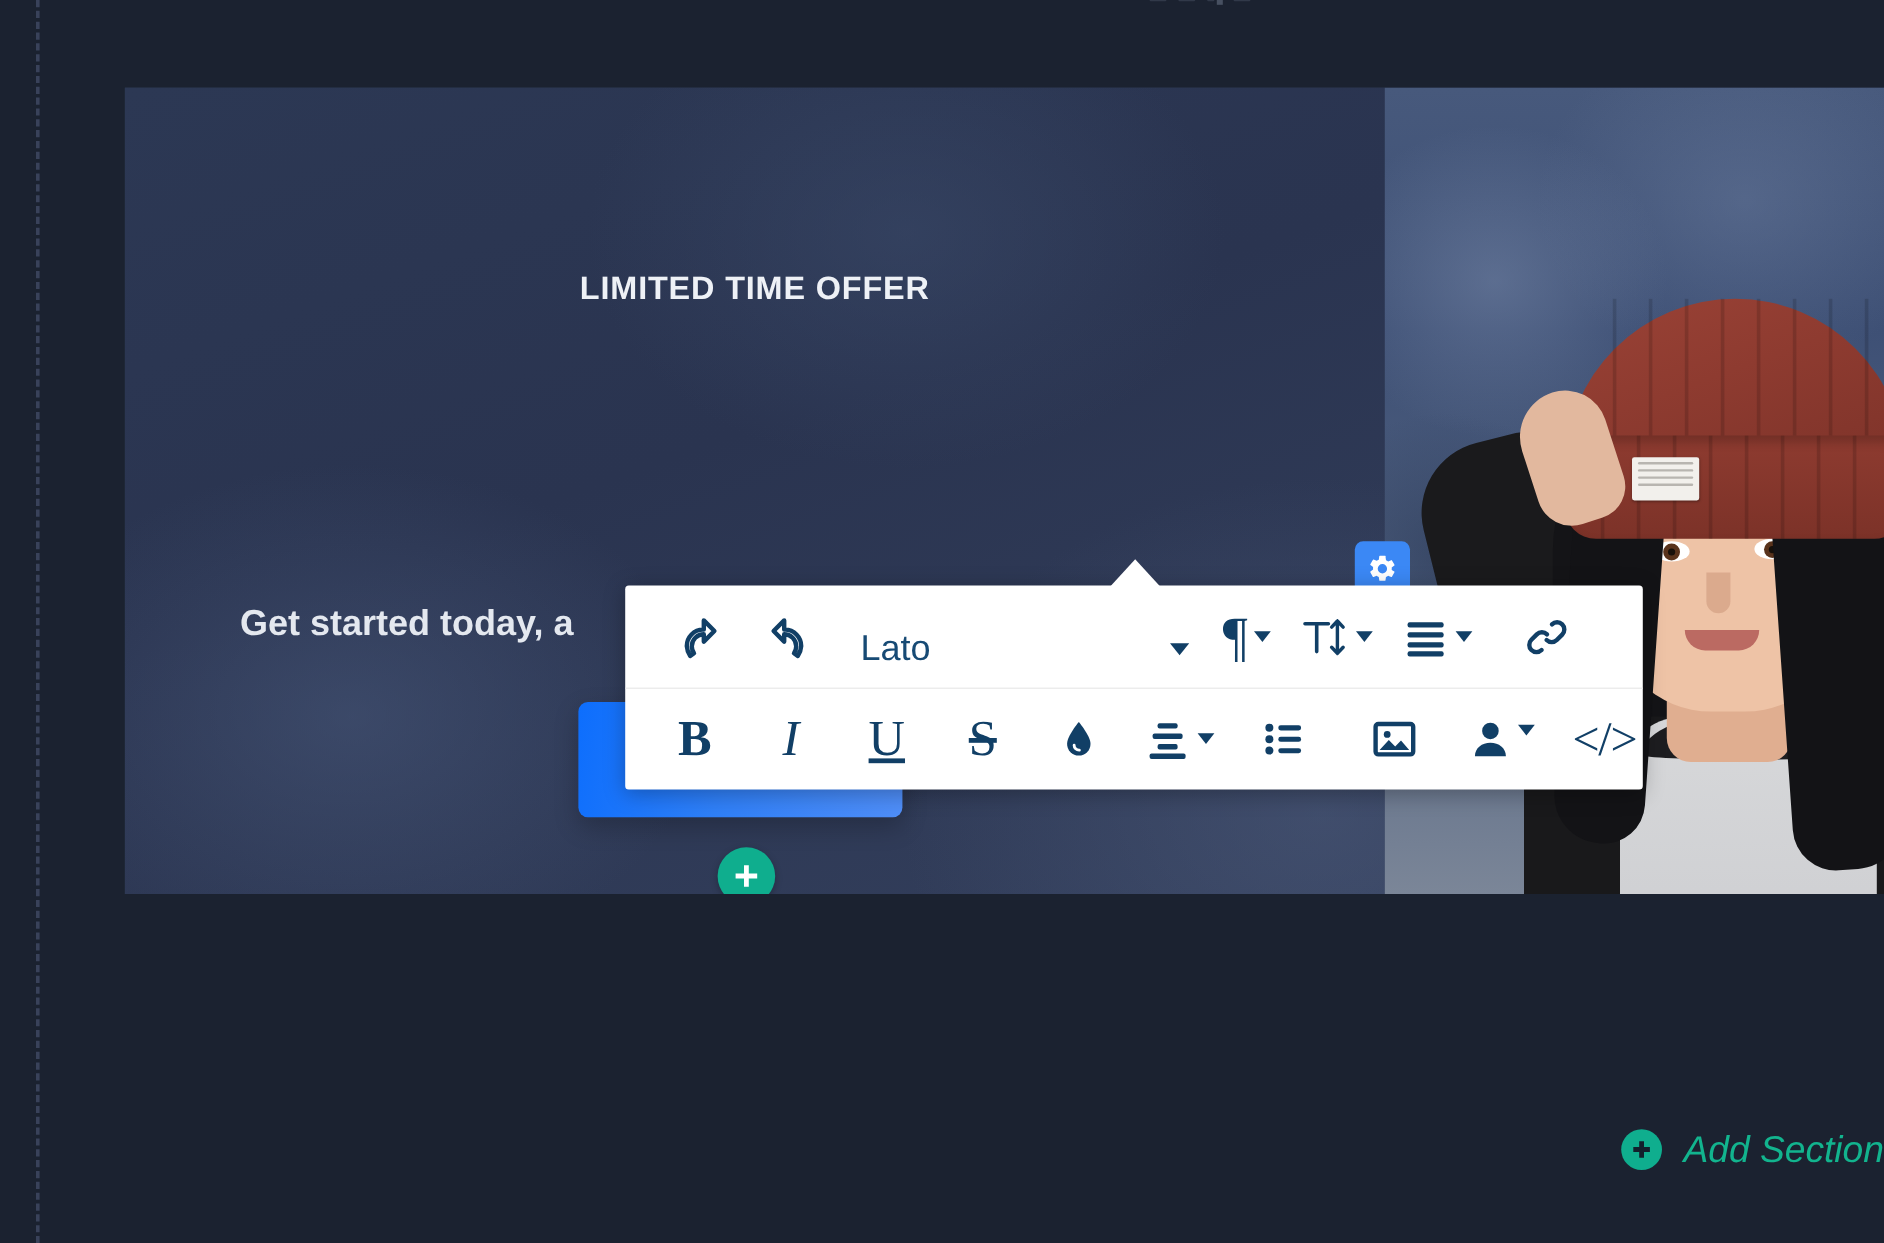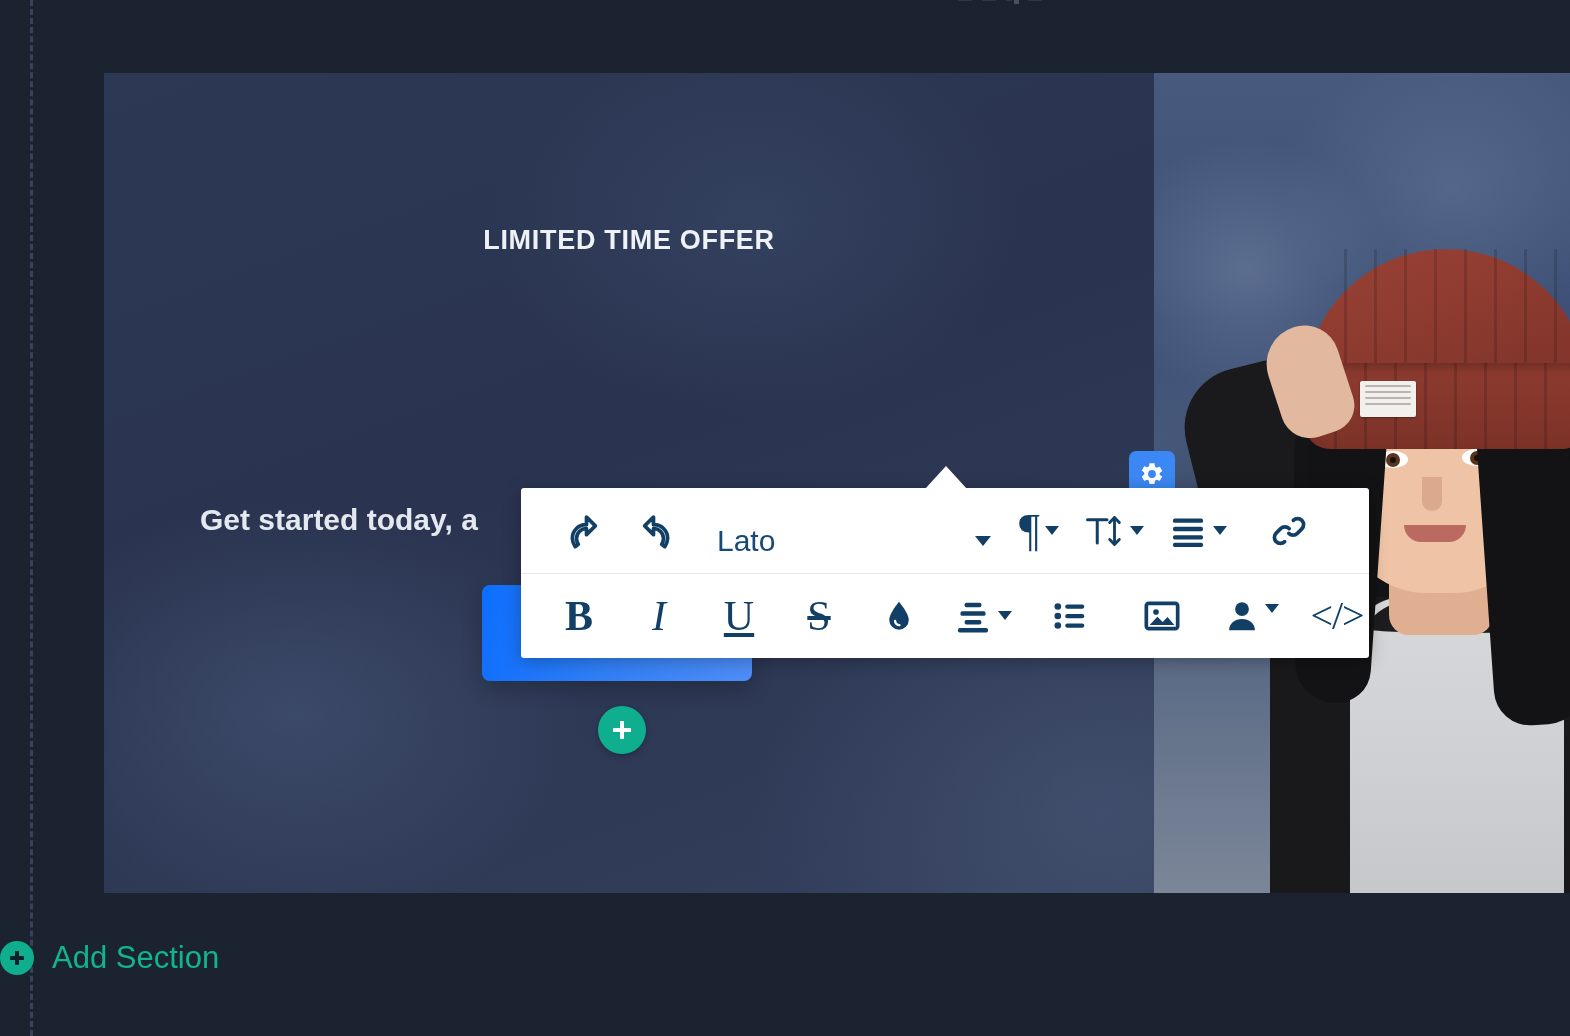--- a/index.html
+++ b/index.html
@@ -19,21 +19,21 @@
   
   #top-cut{
     position:absolute;left:958px;top:-6px;width:86px;height:10px;
     opacity:.35;
   }
   #top-cut .tc-bar{position:absolute;top:4px;height:3px;background:#5a6478;border-radius:1px;}
   #top-cut .tc-cursor{position:absolute;left:56px;top:0;width:5px;height:10px;background:#9aa6bd;}
 
   
   #hero{
-    position:absolute;left:104px;top:73px;width:1466px;height:820px;
+    position:absolute;left:104px;top:73px;width:1466px;height:672px;
     overflow:hidden;
     background:#2b3751;
   }
   
   #hero-bg-left{
     position:absolute;left:0;top:0;width:1050px;height:100%;
     background:
       radial-gradient(ellipse 420px 300px at 18% 78%, rgba(72,88,122,.55), rgba(72,88,122,0) 70%),
       radial-gradient(ellipse 380px 280px at 62% 18%, rgba(60,76,108,.5), rgba(60,76,108,0) 70%),
       radial-gradient(ellipse 500px 400px at 95% 90%, rgba(82,97,130,.45), rgba(82,97,130,0) 70%),
@@ -188,21 +188,21 @@
   #font-select{
     display:flex;align-items:center;justify-content:space-between;
     width:286px;height:48px;padding:0 6px 0 6px;box-sizing:border-box;margin-top:20px;
   }
   #font-name{font-size:30px;color:#174a74;font-family:"Liberation Sans",sans-serif;}
   .serif-btn{font-family:"Liberation Serif","DejaVu Serif",serif;font-size:42px;color:#113f66;line-height:1;}
 
   
   #add-section{
     position:absolute;left:0;top:930px;width:1570px;height:56px;
-    display:flex;align-items:center;justify-content:flex-start;gap:18px;
+    display:flex;align-items:center;justify-content:flex-end;gap:18px;font-style:italic;
   }
   #add-section-icon{
     width:34px;height:34px;border-radius:50%;background:#0fae8e;
     display:flex;align-items:center;justify-content:center;
   }
   #add-section-label{color:#12b48e;font-size:31px;}
 </style>
 </head>
 <body>
 

